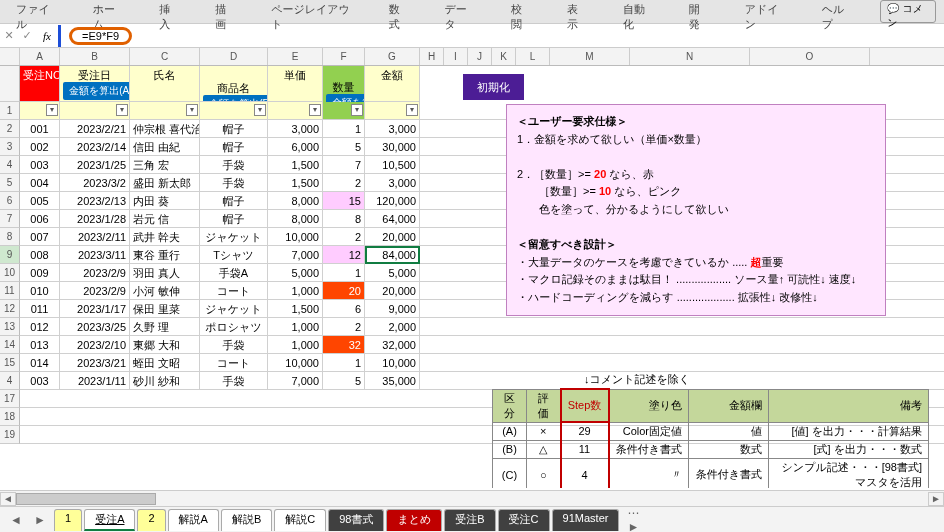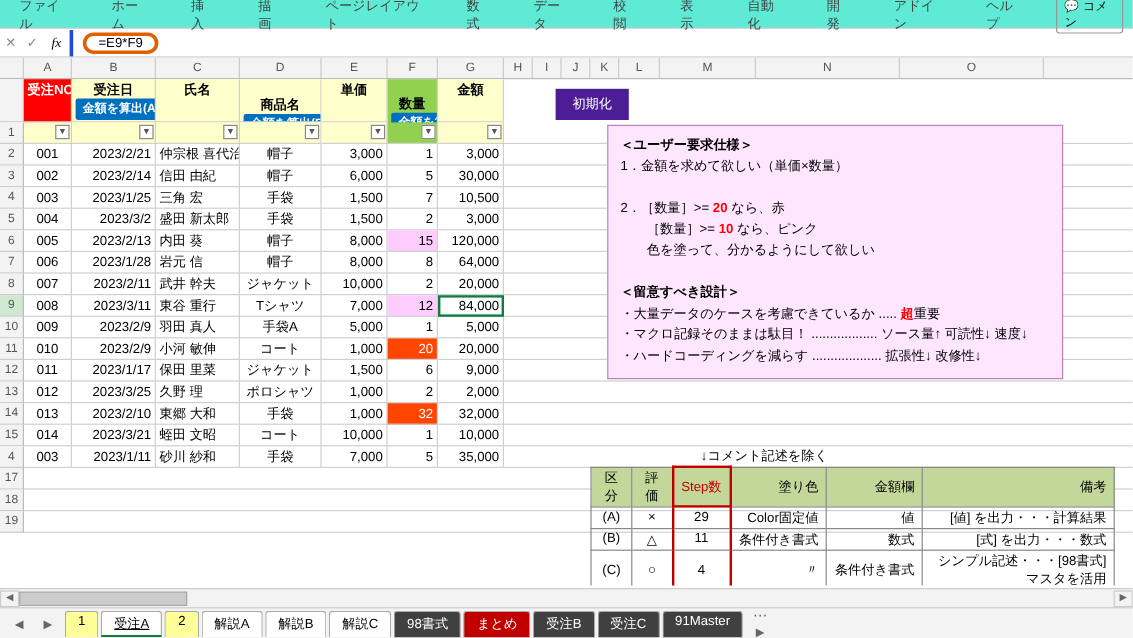--- a/index.html
+++ b/index.html
@@ -1,34 +1,34 @@
 <!DOCTYPE html>
 <html><head>
 <meta charset="utf-8">
 <style>
 *{margin:0;padding:0;box-sizing:border-box}
 body{font-family:"Meiryo","MS PGothic",sans-serif;font-size:11px;background:#fff;width:944px;height:532px;overflow:hidden;position:relative}
-.ribbon{display:flex;align-items:center;height:24px;padding:0 8px;gap:20px;border-bottom:1px solid #ccc;background:#5eead4}
+.ribbon{display:flex;height:24px;padding:0 8px;gap:20px;border-bottom:1px solid #ccc;background:#e5e5e5}
 .ribbon-tab{padding:2px 8px;cursor:pointer;color:#444}
 .ribbon-comment{margin-left:auto;border:1px solid #999;border-radius:3px;padding:1px 6px;font-size:10px}
 .formula-bar{display:flex;align-items:center;height:24px;border-bottom:1px solid #ccc;background:#fff}
 .name-box{width:270px;border:1px solid #aaa;margin:2px 4px;padding:2px 6px;font-size:11px;position:relative}
 .name-box::after{content:"▾";position:absolute;right:6px;color:#666}
 .fb-btn{width:18px;text-align:center;color:#888;font-size:11px}
 .fb-fx{font-style:italic;font-family:serif;width:22px;text-align:center}
 .formula-input{flex:1;border-left:3px solid #1d4ed8;padding:2px 8px;position:relative}
 .formula-oval{border:3px solid #e06000;border-radius:14px;padding:0 10px;display:inline-block;font-size:11px}
 .grid{position:relative;height:440px;overflow:hidden}
 .col-headers{display:flex;height:18px;background:#f3f3f3;border-bottom:1px solid #bbb}
 .ch{border-right:1px solid #ccc;text-align:center;color:#555;font-size:10px;line-height:18px}
 .row-h{width:20px}
 .r-head{width:20px;text-align:center;background:#f3f3f3;border-right:1px solid #bbb;border-bottom:1px solid #ccc;color:#555;font-size:10px;line-height:18px}
 .r-head.active{background:#cfe8cf}
 .cell{border-right:1px solid #d0d0d0;border-bottom:1px solid #d0d0d0;padding:0 3px;line-height:18px;height:18px;overflow:hidden;white-space:nowrap}
-.hdr{background:#ffffcc;text-align:center;font-weight:700}
+.hdr{background:#ffffcc;text-align:center;font-weight:400}
 .hdr-red{background:#ff0000;color:#fff}
 .hdr-green{background:#92d050}
 .btn-blue{background:#0070c0;color:#fff;font-size:10px;padding:2px 6px;margin:auto;border-radius:2px;display:inline-block}
 .row{display:flex;height:18px}
 .ta-r{text-align:right}
 .ta-c{text-align:center}
 .pink{background:#ffccff}
 .red-bg{background:#ff4500;color:#fff}
 .sel{outline:2px solid #107c41;outline-offset:-2px}
 .filter{position:absolute;right:1px;top:2px;width:12px;height:12px;border:1px solid #888;background:#fff;font-size:8px;text-align:center;line-height:10px;color:#555}

